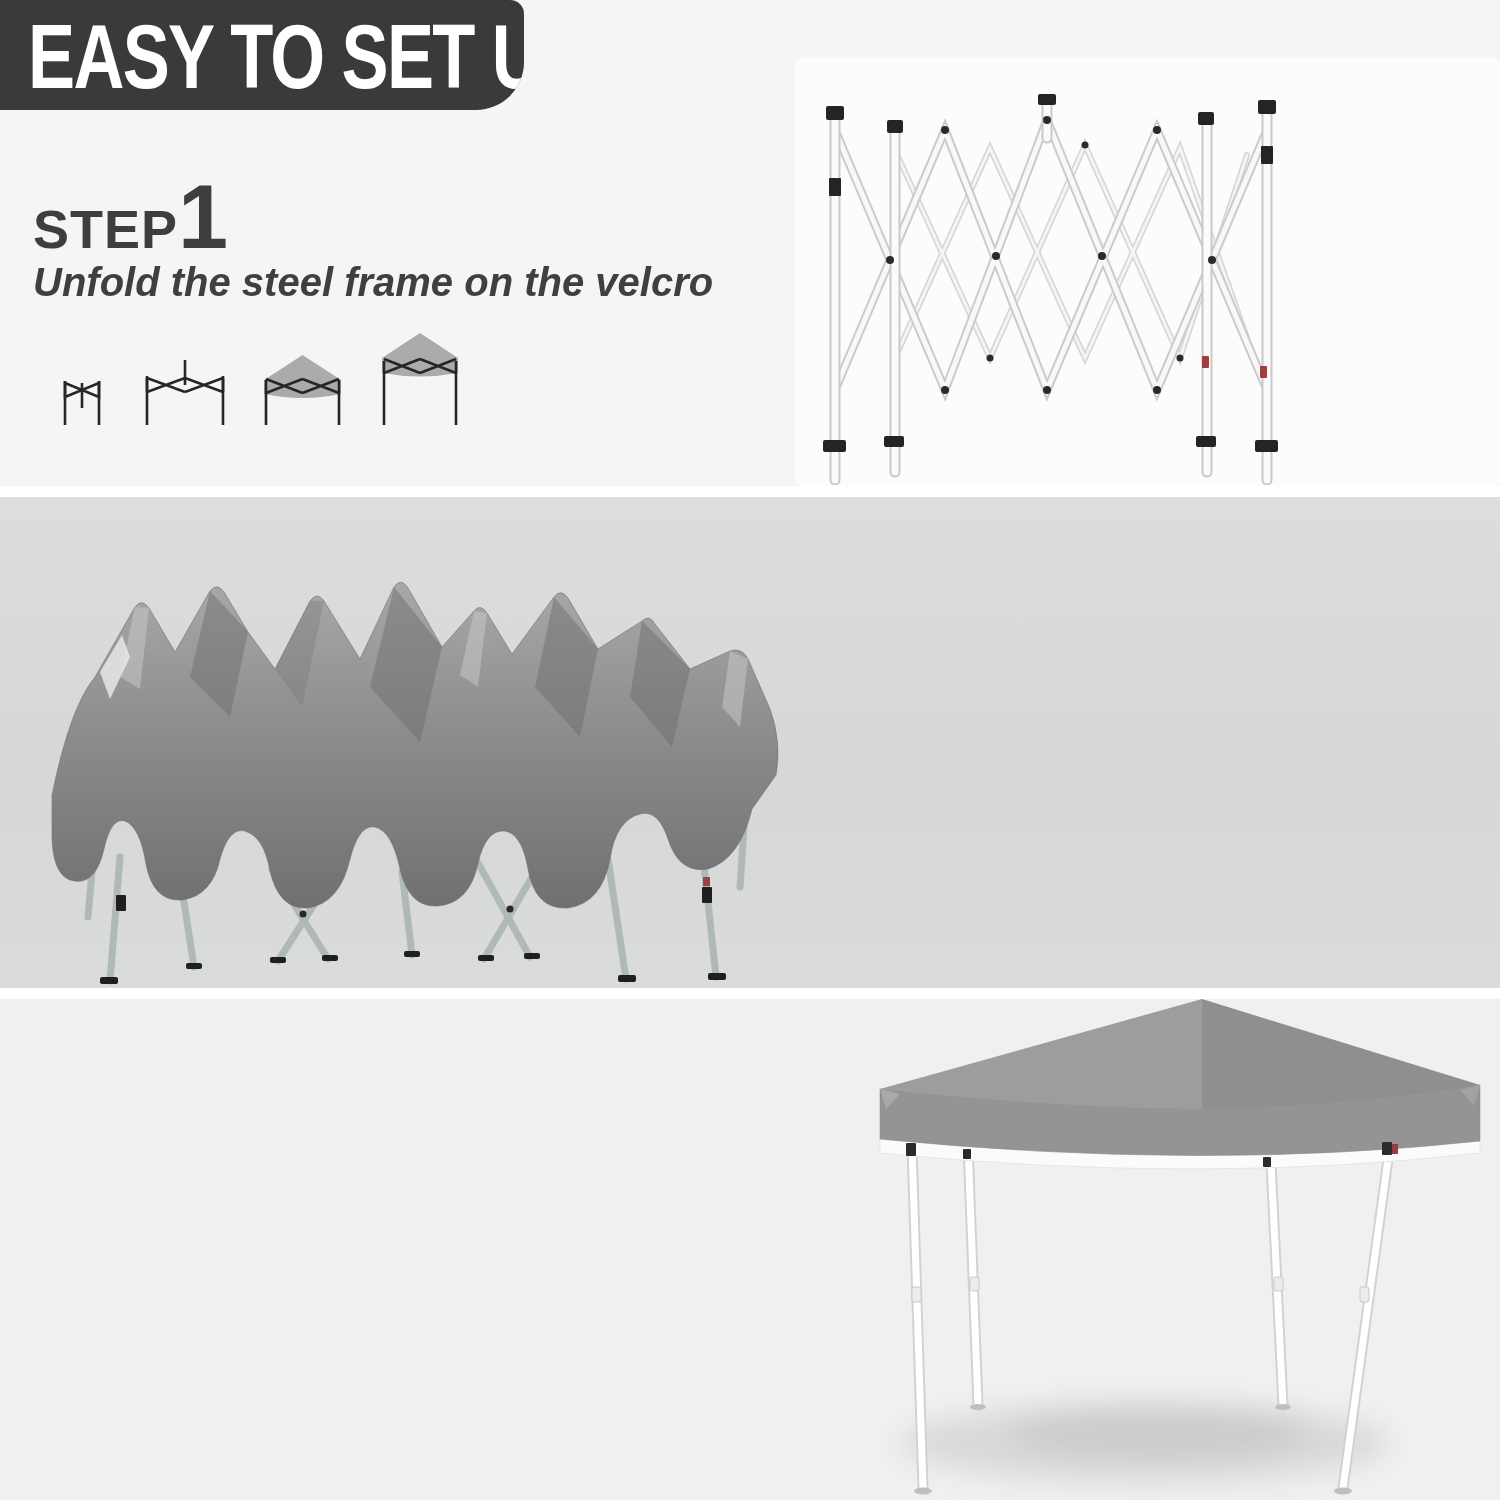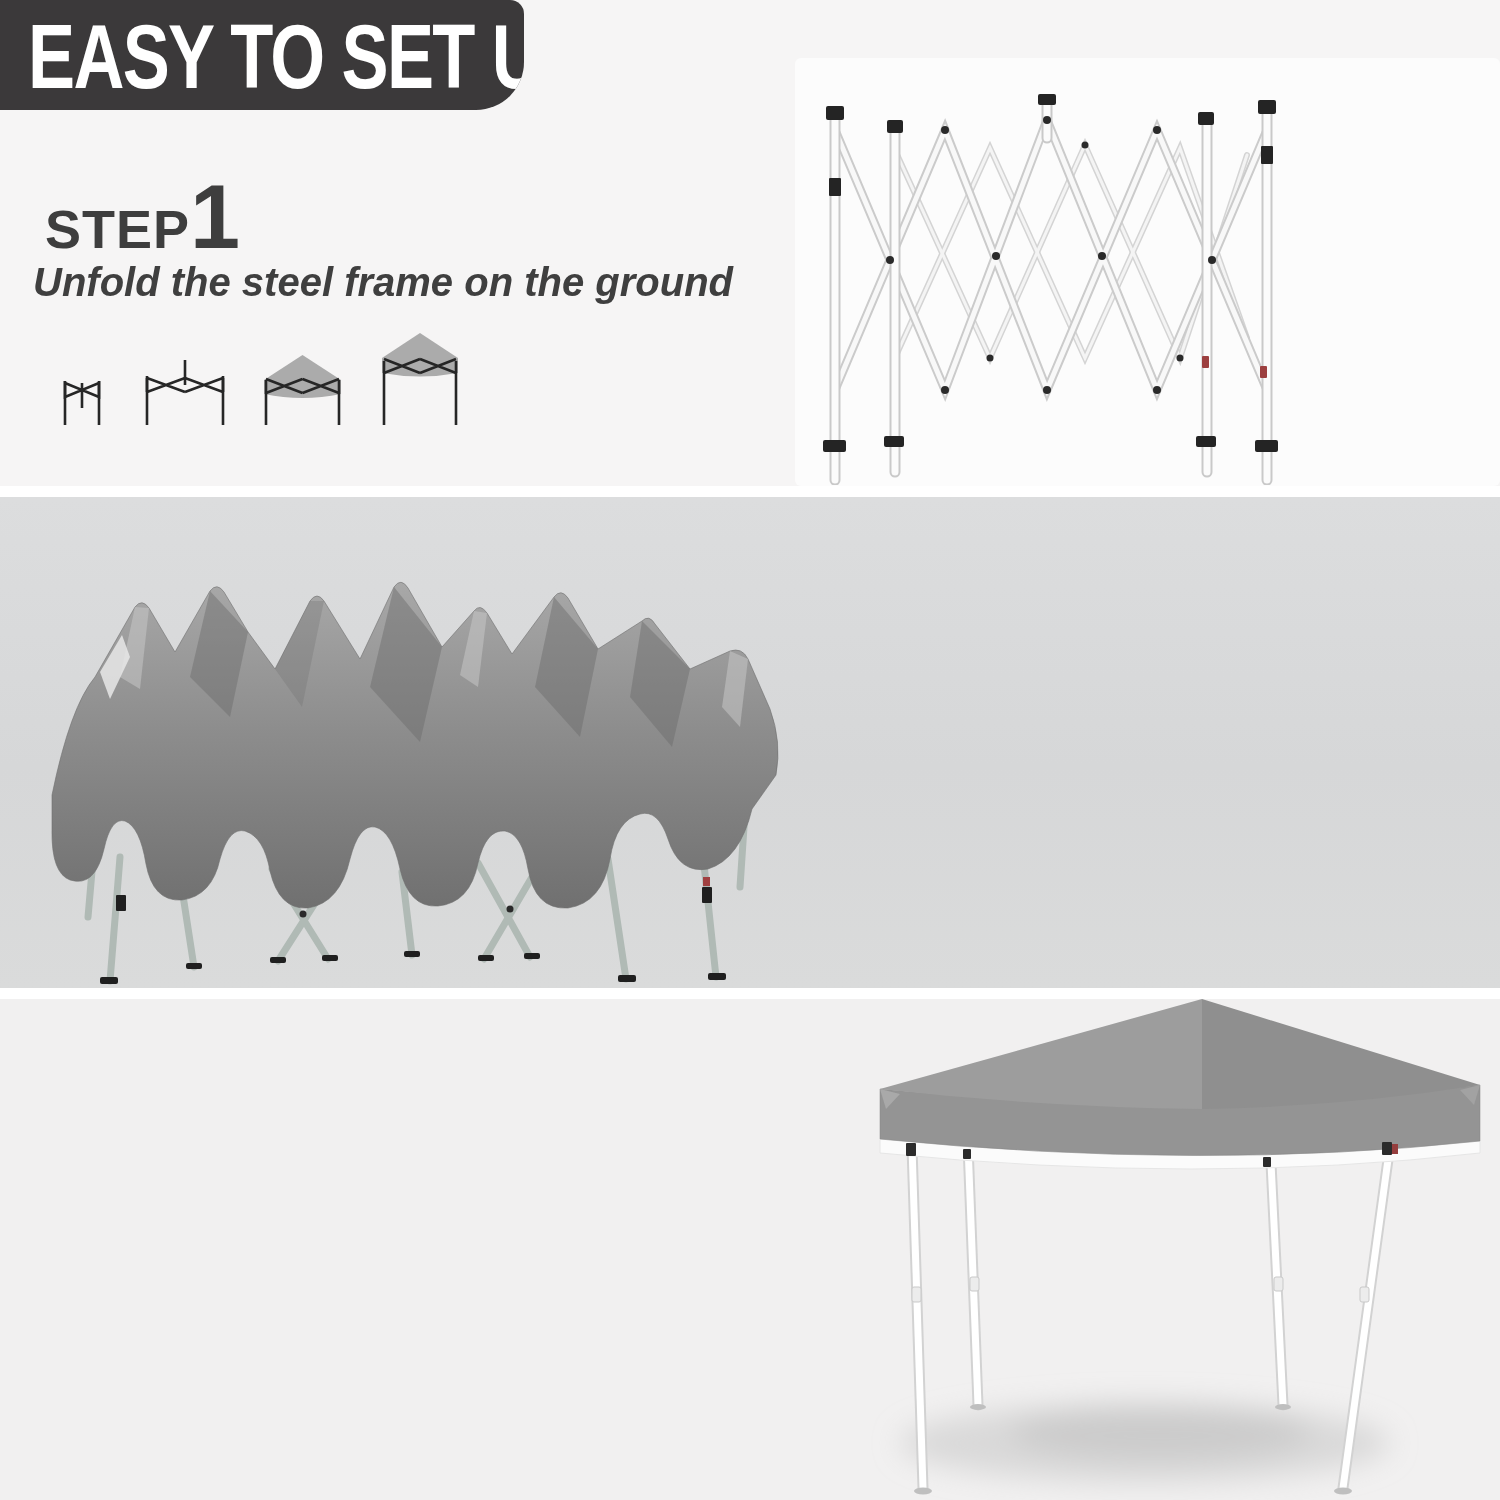--- a/index.html
+++ b/index.html
@@ -15,21 +15,21 @@
   #sec3{left:0;top:999px;width:1500px;height:501px;background:#f1f0f0;}
   
   #banner{left:0;top:0;width:524px;height:110px;background:#3b393a;
           border-radius:0 14px 48px 0;overflow:hidden;}
   #banner .txt{
     position:absolute;left:28px;top:0;height:110px;line-height:112px;white-space:nowrap;
     color:#ffffff;font-weight:700;font-size:86px;letter-spacing:-2px;
     transform:scale(0.82,1.05);transform-origin:0 50%;
   }
   
-  .step-head{white-space:nowrap;line-height:1;margin-left:12px;}
+  .step-head{white-space:nowrap;line-height:1;}
   .step-head .lbl{font-size:54px;font-weight:700;color:#3e3e3e;letter-spacing:1px;vertical-align:baseline;}
   .step-head .num{font-size:90px;font-weight:700;color:#3e3e3e;vertical-align:baseline;}
   .step-desc{font-size:40px;font-weight:700;font-style:italic;color:#3f3f3f;white-space:nowrap;}
   #step1-head{left:33px;top:172px;}
   #step1-desc{left:33px;top:260px;}
   #step2-head{right:20px;top:668px;text-align:right;}
   #step2-desc{right:20px;top:762px;text-align:right;}
   
   #frame-photo-bg{left:795px;top:58px;width:705px;height:428px;background:#fcfcfc;border-radius:6px;}
   svg{display:block;}
@@ -41,21 +41,21 @@
 
   <div class="abs" id="sec1">
 
     <div class="abs" id="banner">
       <div class="txt">EASY TO SET UP</div>
     </div>
 
     <div class="abs step-head" id="step1-head">
       <span class="lbl">STEP</span><span class="num">1</span>
     </div>
-    <div class="abs step-desc" id="step1-desc">Unfold the steel frame on the ground</div>
+    <div class="abs step-desc" id="step1-desc">Unfold the steel frame on the velcro</div>
 
     <div class="abs" style="left:62px;top:378px;width:40px;height:47px;">
       <svg width="40" height="47" viewBox="0 0 40 47" fill="none" stroke="#262626" stroke-width="2.6">
         <path d="M3,3 V47 M37,3 V47"></path>
         <path d="M3,5 L20,12 L3,19 Z M37,5 L20,12 L37,19 Z"></path>
         <path d="M20,5 V30"></path>
       </svg>
     </div>
     <div class="abs" style="left:145px;top:358px;width:80px;height:67px;">
       <svg width="80" height="67" viewBox="0 0 80 67" fill="none" stroke="#262626" stroke-width="2.6">

